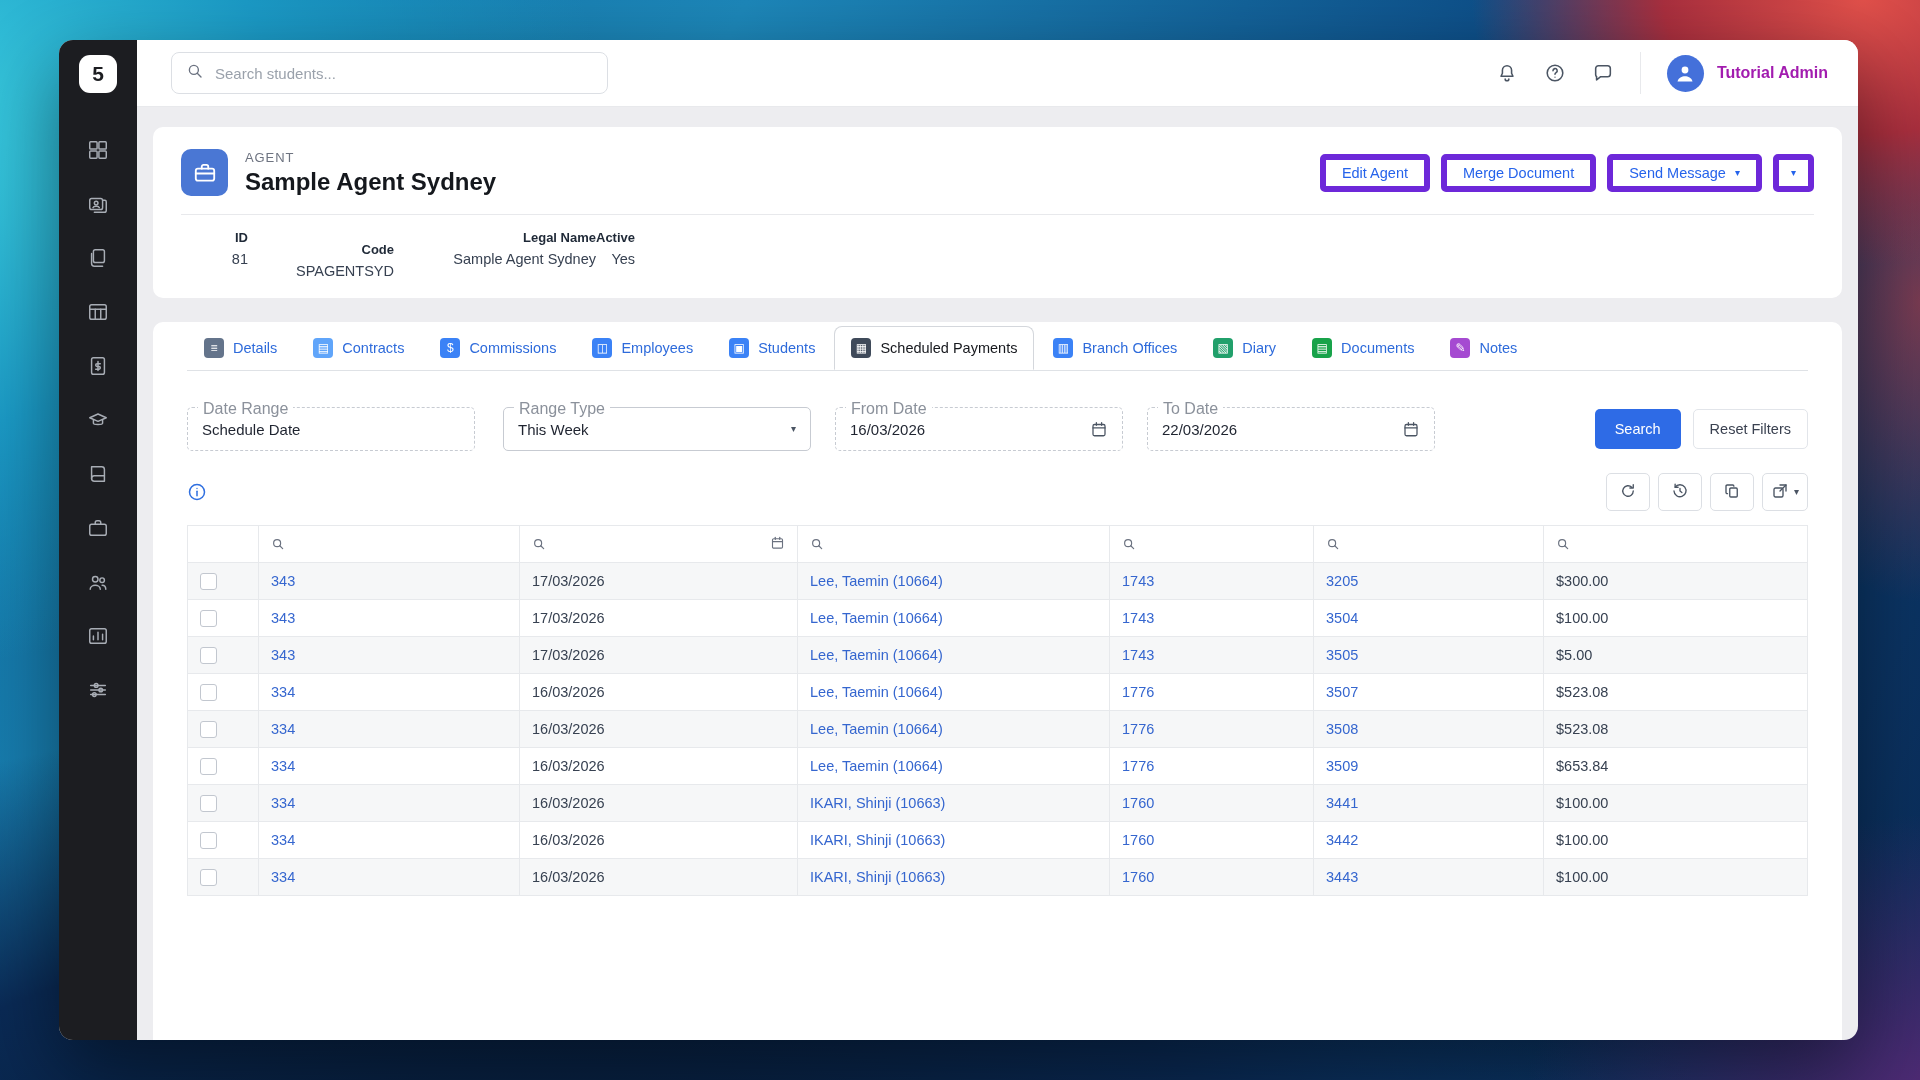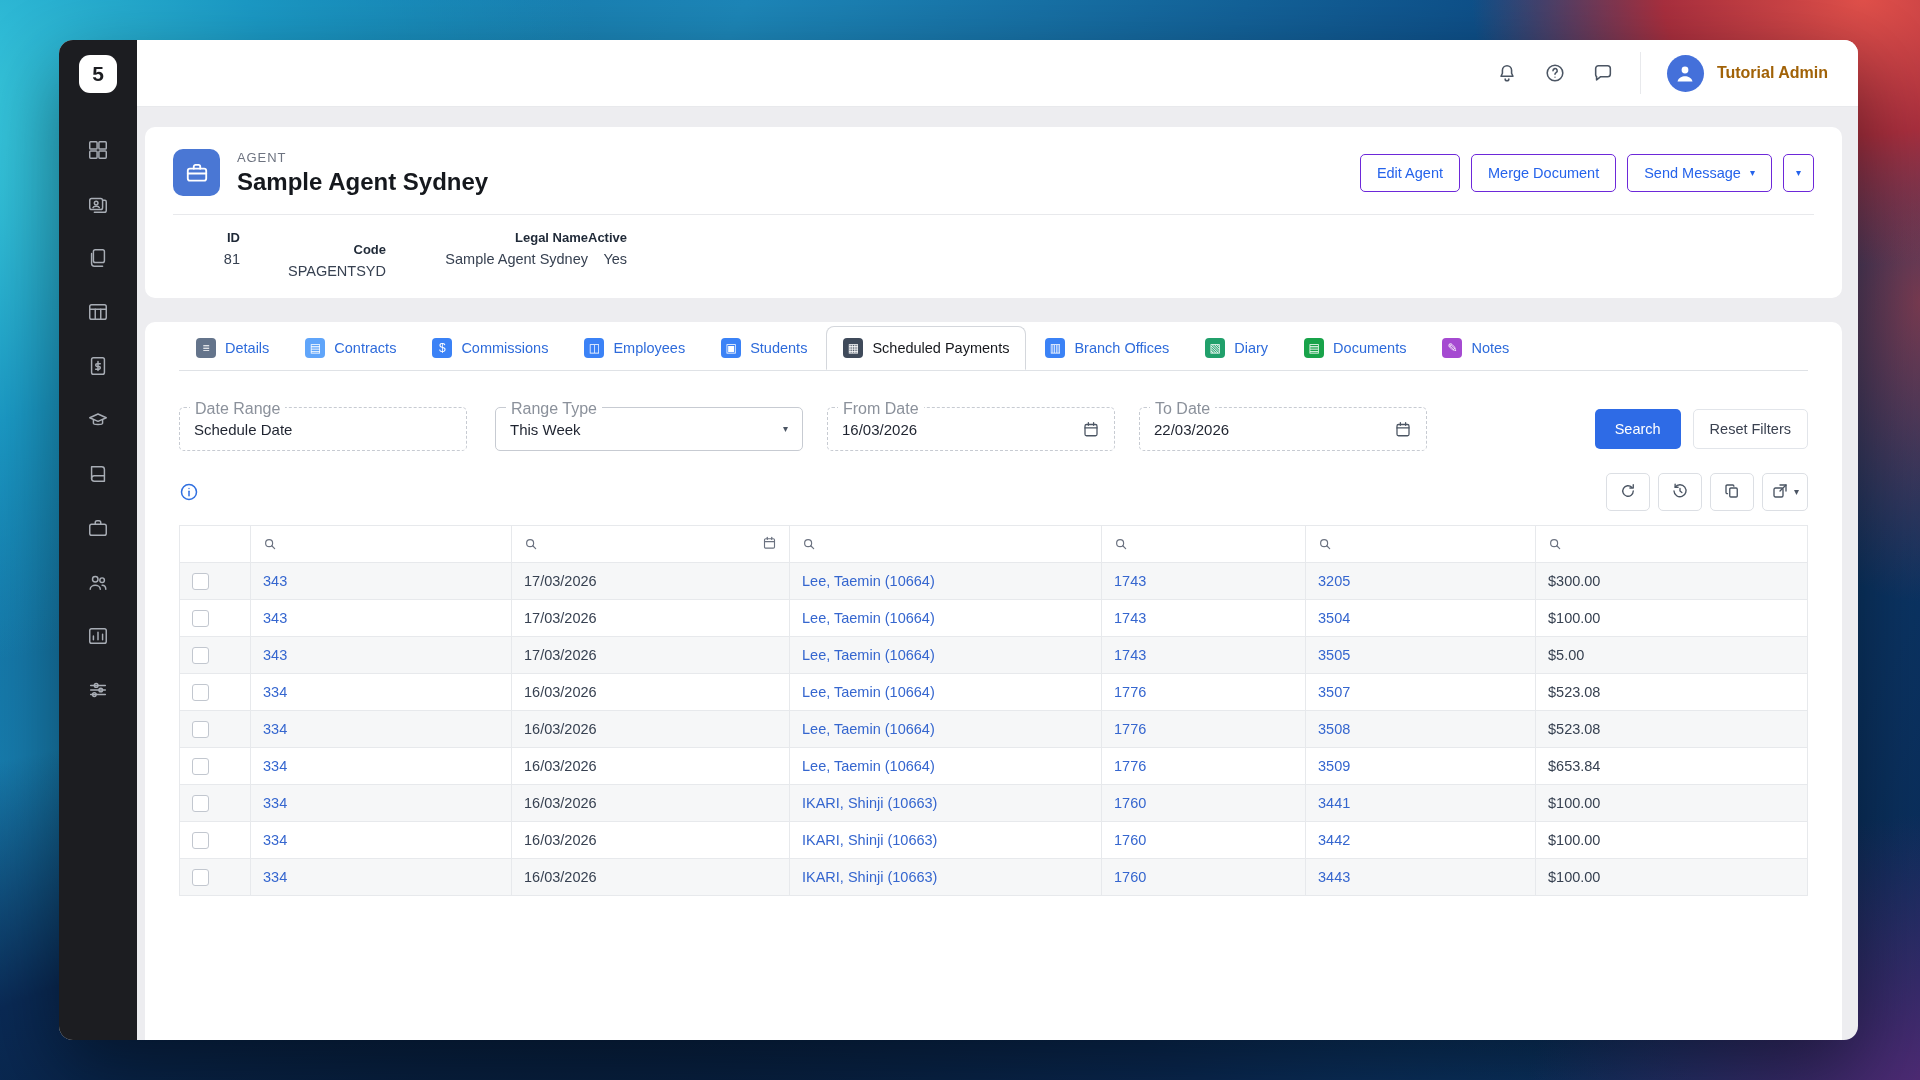--- a/index.html
+++ b/index.html
@@ -35,32 +35,32 @@
     padding:0 30px 0 34px; flex-shrink:0; }
   .searchbox { width:437px; height:42px; border:1px solid #dcdfe4; border-radius:8px; background:#fff;
     display:flex; align-items:center; gap:11px; padding:0 14px; color:#6b7280; }
   .searchbox input { border:none; outline:none; background:transparent; flex:1; font-size:15px; color:#374151; }
   .searchbox input::placeholder { color:#9aa1ab; }
   .topbar-right { margin-left:auto; display:flex; align-items:center; gap:26px; }
   .icon-btn { color:#4b5563; cursor:pointer; display:grid; place-items:center; }
   .tb-divider { width:1px; height:42px; background:#e8e9ec; }
   .user-chip { display:flex; align-items:center; gap:13px; cursor:pointer; }
   .avatar { width:37px; height:37px; border-radius:50%; background:#4470da; display:grid; place-items:center; overflow:hidden; }
-  .user-name { font-size:16px; font-weight:700; color:#a16207; }
+  .user-name { font-size:16px; font-weight:700; color:#a21caf; }
 
   
-  .content { flex:1; min-height:0; padding:20px 16px 0 8px; display:flex; flex-direction:column; gap:24px; }
+  .content { flex:1; min-height:0; padding:20px 16px 0 16px; display:flex; flex-direction:column; gap:24px; }
 
   .agent-card { background:#fff; border-radius:10px; padding:0 28px; flex-shrink:0; }
   .agent-head { display:flex; align-items:center; padding:22px 0 18px; }
   .agent-badge { width:47px; height:47px; border-radius:10px; background:#4a77d4; display:grid; place-items:center; margin-right:17px; }
   .agent-type { font-size:13px; color:#6d7380; letter-spacing:.9px; }
   .agent-name { font-size:24px; font-weight:700; color:#15181d; margin-top:3px; }
   .agent-actions { margin-left:auto; display:flex; gap:11px; align-items:center; }
-  .btn-outline { height:38px; padding:0 16px; background:#fff; border:1px solid #6d28d9; border-radius:5px;
+  .btn-outline { height:38px; padding:0 16px; background:#fff; border:6px solid #6d28d9; border-radius:5px;
     color:#2563eb; font-size:14.5px; display:inline-flex; align-items:center; gap:9px; cursor:pointer; }
   .btn-caret-only { padding:0 12px; }
   .caret { font-size:10px; line-height:1; }
   .agent-divider { height:1px; background:#e8e9ec; }
   .agent-info { display:flex; padding:15px 0 19px;text-align:right; }
   .info-col-1 { width:67px; } .info-col-2 { width:146px;margin-top:12px; } .info-col-3 { width:202px; }
   .info-label { font-size:13px; font-weight:700; color:#1f2937; }
   .info-value { font-size:14.5px; color:#374151; margin-top:6px; }
 
   
@@ -218,20 +218,27 @@
               <circle cx="8" cy="17" r="2"></circle>
             </svg>
           </span>
         </div>
     </div>
   </div>
 
   <div class="main">
 
     <div class="topbar">
+      <div class="searchbox">
+        <span><svg width="18" height="18" viewBox="0 0 24 24" fill="none" stroke="currentColor" stroke-width="1.8" stroke-linecap="round">
+              <circle cx="10.5" cy="10.5" r="6"></circle>
+              <line x1="15" y1="15" x2="20" y2="20"></line>
+            </svg></span>
+        <input placeholder="Search students..." style="">
+      </div>
       <div class="topbar-right">
         <span class="icon-btn">
             <svg width="22" height="22" viewBox="0 0 24 24" fill="none" stroke="currentColor" stroke-width="1.7" stroke-linecap="round" stroke-linejoin="round">
               <path d="M12 4a5 5 0 0 0-5 5v3.3L5.5 15.5h13L17 12.3V9a5 5 0 0 0-5-5z"></path>
               <path d="M10 18.5a2 2 0 0 0 4 0"></path>
             </svg>
           </span>
         <span class="icon-btn">
             <svg width="22" height="22" viewBox="0 0 24 24" fill="none" stroke="currentColor" stroke-width="1.7" stroke-linecap="round">
               <circle cx="12" cy="12" r="8.5"></circle>

